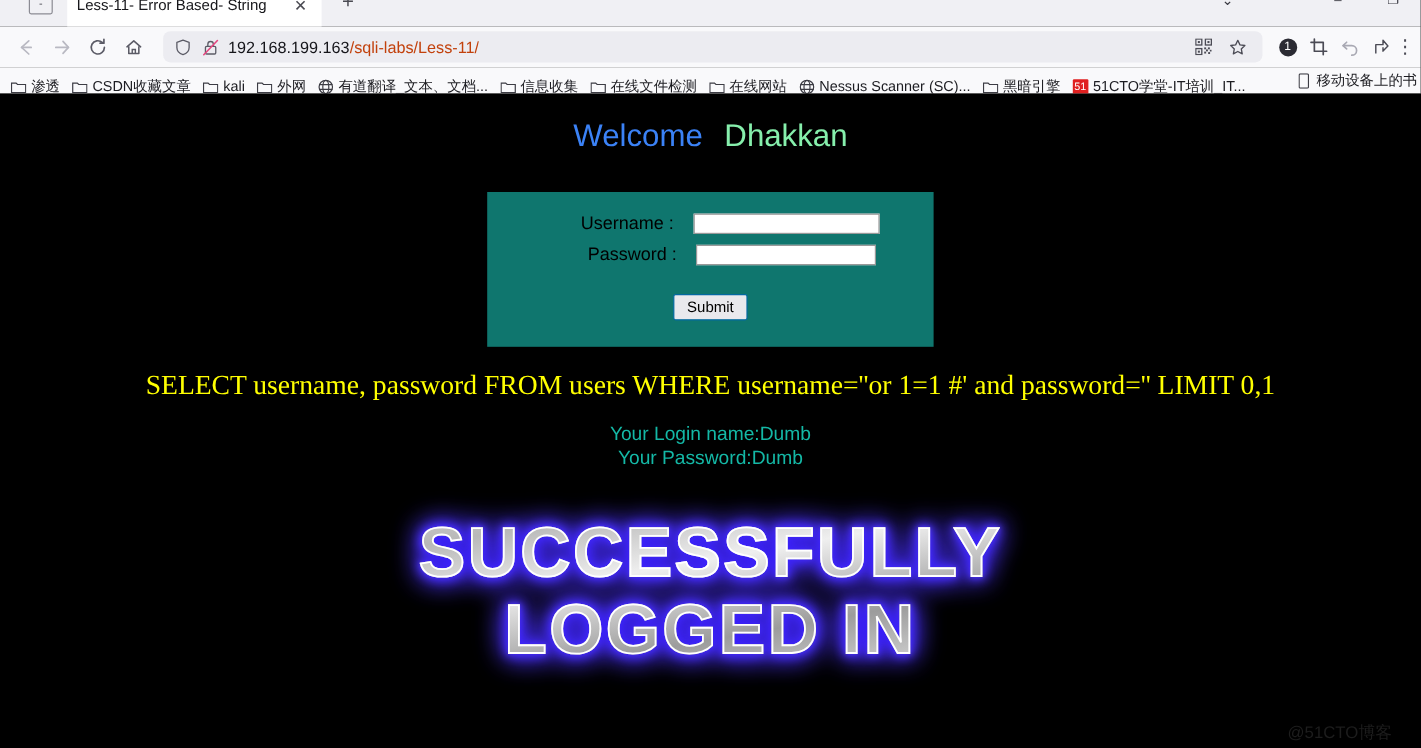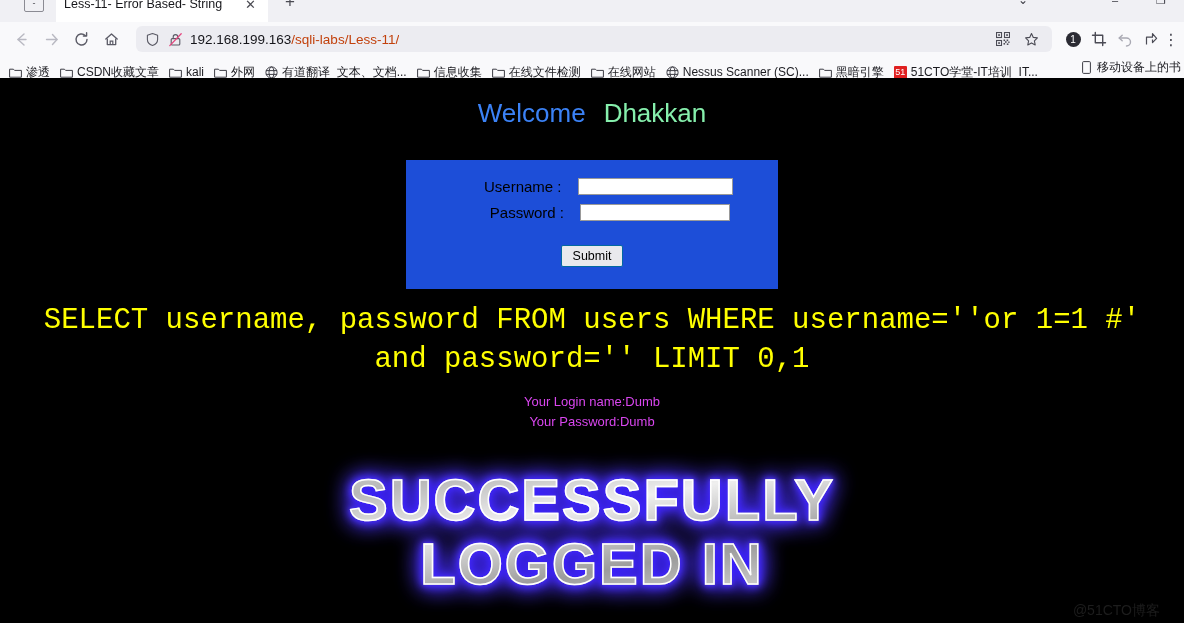--- a/index.html
+++ b/index.html
@@ -81,46 +81,46 @@
   
   .page{flex:1;background:#000;position:relative;overflow:hidden;}
   .welcome{
     text-align:center;padding-top:20px;font-size:26px;
     font-family:"Liberation Sans","DejaVu Sans",sans-serif;
   }
   .welcome .w1{color:#3b82f6;margin-top:33px;}
   .welcome .w2{color:#86efac;margin-left:18px;}
 
   .loginbox{
-    width:372px;margin:31px auto 0 auto;background:#1d4ed8;
+    width:372px;margin:31px auto 0 auto;background:#0f766e;
     padding:18px 0 22px 0;box-sizing:border-box;
   }
   .frow{display:flex;align-items:center;justify-content:center;margin-bottom:9px;}
   .flabel{
     color:#000;font-size:15px;width:110px;text-align:right;padding-right:16px;
     font-family:"Liberation Sans","DejaVu Sans",sans-serif;
   }
   .finput{
     width:155px;height:17px;background:#fff;border:1px solid #999;box-sizing:border-box;
   }
   .finput.pw{width:150px;}
   .fsubmit-row{display:flex;justify-content:center;margin-top:24px;}
   .fsubmit{
     font-size:12.5px;background:#e9e9ed;border:1px solid #0369a1;
     padding:3px 11px;color:#000;border-radius:2px;
     font-family:"Liberation Sans","DejaVu Sans",sans-serif;
   }
 
   .sql{
-    color:#ffff00;font-size:29px;text-align:center;line-height:39px;
+    color:#ffff00;font-size:23px;text-align:center;line-height:39px;
     margin-top:12px;padding:0 28px;
-    font-family:Liberation Mono, monospace;
+    font-family:Liberation Serif, serif;
   }
   .creds{
-    text-align:center;color:#d946ef;font-size:13px;line-height:20px;margin-top:13px;
+    text-align:center;color:#14b8a6;font-size:16px;line-height:20px;margin-top:13px;
     font-family:"Liberation Sans","DejaVu Sans",sans-serif;
   }
 
   .success{
     margin-top:36px;text-align:center;
     font-family:Liberation Sans, sans-serif;
     font-weight:bold;font-size:58px;line-height:64px;letter-spacing:2px;
     background:linear-gradient(170deg,#f2f2f2 0%,#b8b8b8 26%,#efefef 42%,#9c9c9c 62%,#dcdcdc 80%,#a6a6a6 100%);
     -webkit-background-clip:text;background-clip:text;color:transparent;
     -webkit-text-stroke:1.5px #ffffff;

